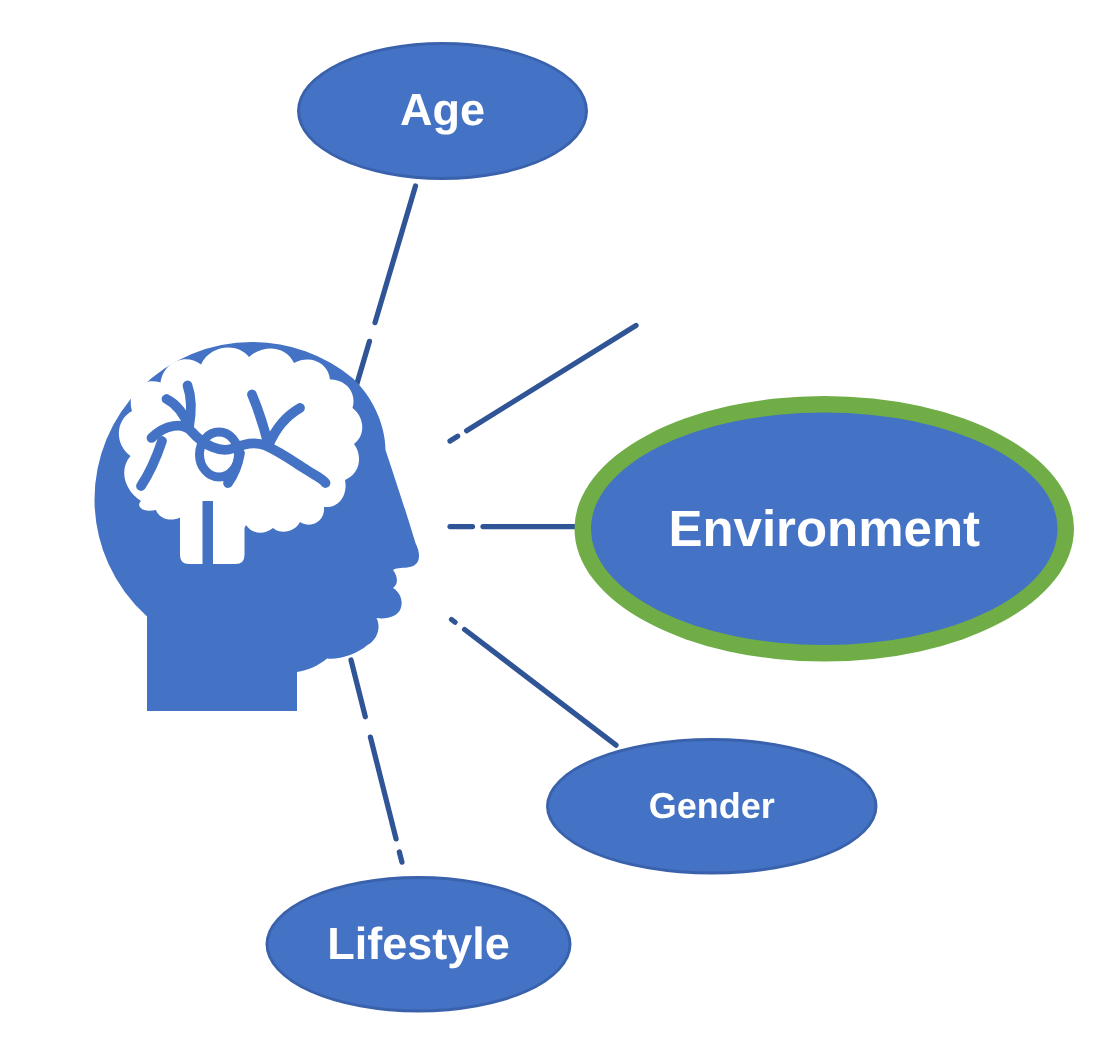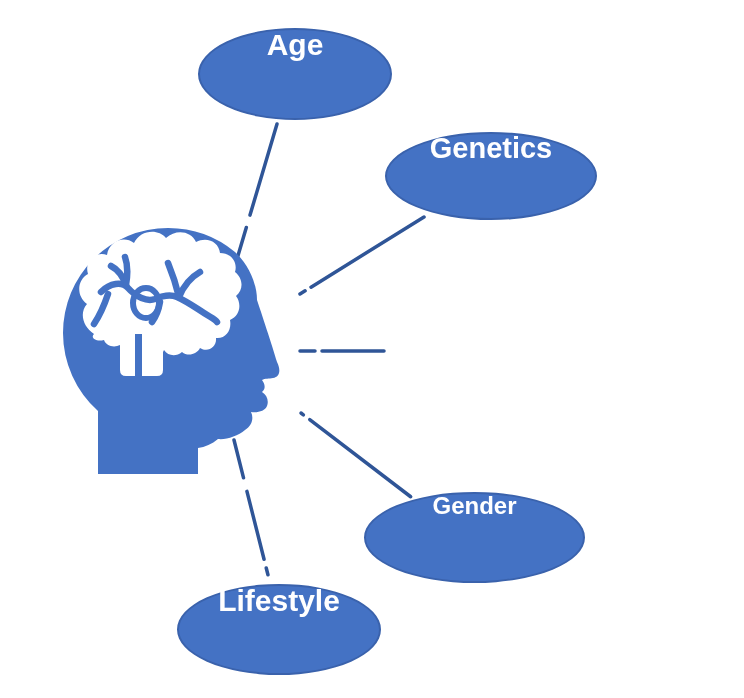--- a/index.html
+++ b/index.html
@@ -2,21 +2,21 @@
 <html><head>
 <meta charset="utf-8">
 <style>
   html,body{margin:0;padding:0;background:#ffffff;}
   .canvas{
     position:relative;width:744px;height:698px;background:#ffffff;
     font-family:"Liberation Sans", sans-serif;overflow:hidden;
   }
   svg.layer{position:absolute;left:0;top:0;width:744px;height:698px;}
   .node{
-    position:absolute;display:flex;justify-content:center;
+    position:absolute;display:flex;align-items:center;justify-content:center;
     background:#4472C4;border:2px solid #3A62AC;border-radius:50%;
     box-sizing:border-box;color:#ffffff;font-weight:bold;text-align:center;
   }
   .node span{display:block;line-height:1;}
   .node-age{left:198px;top:28px;width:194px;height:92px;font-size:30px;}
   .node-genetics{left:385px;top:132px;width:212px;height:88px;font-size:29px;}
   .node-gender{left:364px;top:492px;width:221px;height:91px;font-size:24px;}
   .node-lifestyle{left:177px;top:584px;width:204px;height:91px;font-size:30px;}
   .node-env-ring{
     position:absolute;left:383px;top:264px;width:333px;height:177px;
@@ -100,24 +100,26 @@
         <ellipse cx="146" cy="303" rx="13" ry="15" stroke-width="6"></ellipse>
         <path d="M 138.5 334 L 138.5 378" stroke-width="7" stroke-linecap="butt"></path>
       </g>
     </g>
   </svg>
 
   <div class="node node-age">
     <span>Age</span>
   </div>
 
-  <div class="node node-genetics">
-    <span>Genetics</span>
+
+  <div class="node-env-ring">
+    <div class="node node-env-inner">
+      <span>Environment</span>
+    </div>
   </div>
-
 
   <div class="node node-gender">
     <span>Gender</span>
   </div>
 
   <div class="node node-lifestyle">
     <span>Lifestyle</span>
   </div>
 
 </div>

